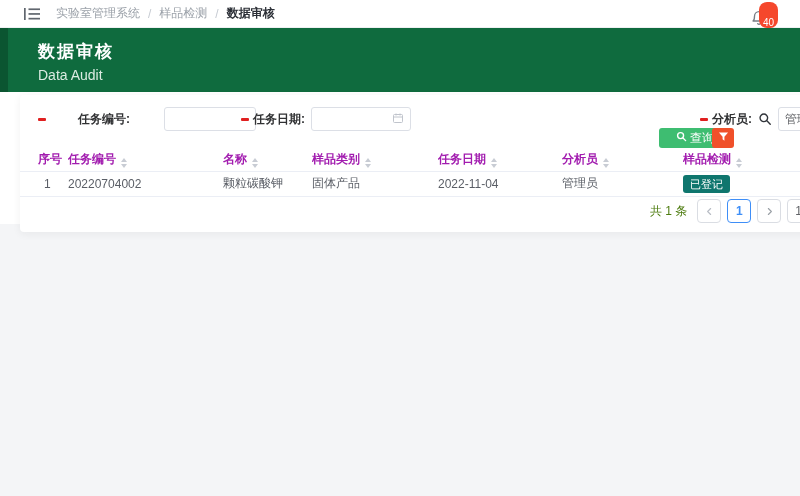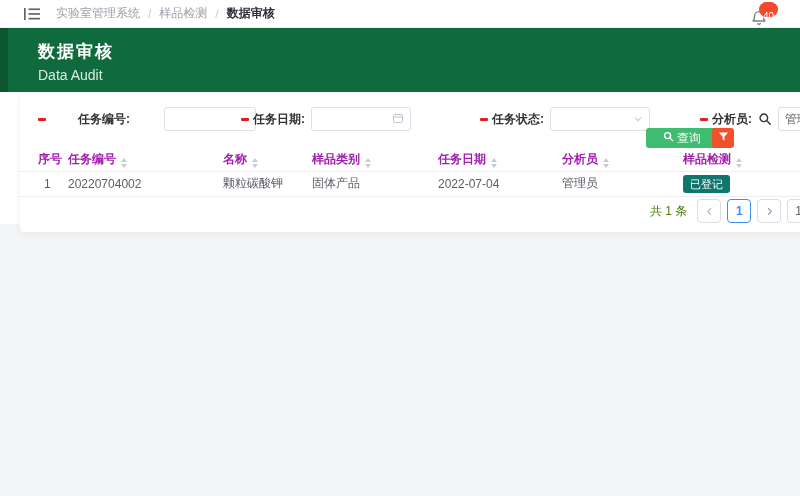--- a/index.html
+++ b/index.html
@@ -8,21 +8,21 @@
 
   
   .topbar { height:28px; background:#fff; border-bottom:1px solid #eef0f2; display:flex; align-items:center; position:relative; }
   .menu-fold { margin-left:24px; display:inline-flex; cursor:pointer; }
   .breadcrumb { margin-left:16px; font-size:12px; color:#9aa0a8; display:flex; align-items:center; gap:8px; }
   .crumb { cursor:pointer; }
   .crumb-sep { color:#c6cbd2; }
   .crumb-current { color:#2b2f36; font-weight:bold; }
   .bell-wrap { position:absolute; right:30px; top:9px; width:20px; height:20px; cursor:pointer; }
   .notif-badge { position:absolute; right:22px; top:2px; min-width:19px; height:15px; background:#f5472c; color:#fff;
-    font-size:10px; line-height:15px; text-align:left; border-radius:8px; padding:7px 4px; z-index:3; }
+    font-size:10px; line-height:15px; text-align:left; border-radius:8px; padding:13px 4px; z-index:3; }
 
   
   .page-header { height:64px; background:#0f6b3e; position:relative; padding:12px 0 0 38px; }
   .page-header .strip { position:absolute; left:0; top:0; width:8px; height:64px; background:#0b5531; }
   .page-title { color:#fff; font-size:17px; font-weight:bold; letter-spacing:2px; }
   .page-subtitle { color:#dcebe2; font-size:14px; margin-top:4px; }
 
   
   .content { height:460px; background:#f4f5f7; }
   .content .white-band { height:132px; background:#fff; }
@@ -40,21 +40,21 @@
   .input-taskno { width:92px; }
   .inbox { height:24px; border:1px solid #dcdfe6; border-radius:3px; background:#fff; display:flex; align-items:center; }
   .inbox-date { width:100px; justify-content:flex-end; padding-right:6px; }
   .inbox-select { width:100px; justify-content:flex-end; padding-right:6px; cursor:pointer; }
   .analyst-search-icon { margin-right:6px; display:inline-flex; cursor:pointer; }
   .input-analyst { width:80px; }
 
   
   .btn { position:absolute; top:33px; height:20px; border:none; border-radius:3px; color:#fff; font-size:12px;
     display:flex; align-items:center; justify-content:center; cursor:pointer; font-family:"Liberation Sans", sans-serif; }
-  .btn-search { left:626px; width:72px; background:#3ebd71; gap:3px; }
+  .btn-search { left:639px; width:72px; background:#3ebd71; gap:3px; }
   .btn-filter { left:692px; width:22px; background:#f0502a; }
 
   
   .tbl { position:absolute; left:0; top:53px; width:780px; border-collapse:collapse; table-layout:fixed; }
   .tbl th, .tbl td { font-size:12px; text-align:left; white-space:nowrap; overflow:hidden; }
   .tbl th { color:#a21caf; font-weight:bold; height:23px; }
   .tbl td { color:#5a5e66; height:25px; border-top:1px solid #ebeef5; border-bottom:1px solid #ebeef5; }
   .tbl th:first-child { padding-left:18px; }
   .tbl td:first-child { padding-left:24px; }
   .sorter { display:inline-flex; flex-direction:column; gap:2px; margin-left:5px; vertical-align:1px; cursor:pointer; }
@@ -125,31 +125,20 @@
         <svg width="12" height="12" viewBox="0 0 24 24" fill="none" stroke="#c0c4cc" stroke-width="2">
           <rect x="3" y="5" width="18" height="16" rx="2"></rect>
           <line x1="8" y1="3" x2="8" y2="7"></line>
             <line x1="16" y1="3" x2="16" y2="7"></line>
             <line x1="3" y1="10" x2="21" y2="10"></line>
         </svg>
       </span>
     </div>
   </div>
 
-  <div class="fgroup fg-taskstatus">
-    <span class="req-mark"></span>
-    <span class="flabel">任务状态:</span>
-    <div class="inbox inbox-select">
-      <span>
-        <svg width="10" height="10" viewBox="0 0 24 24" fill="none" stroke="#c0c4cc" stroke-width="2.5" stroke-linecap="round" stroke-linejoin="round">
-          <polyline points="5,9 12,16 19,9"></polyline>
-        </svg>
-      </span>
-    </div>
-  </div>
 
   <div class="fgroup fg-analyst">
     <span class="req-mark"></span>
     <span class="flabel">分析员:</span>
     <span class="analyst-search-icon">
       <svg width="14" height="14" viewBox="0 0 24 24" fill="none" stroke="#30343a" stroke-width="2.4" stroke-linecap="round">
         <circle cx="10" cy="10" r="6.5"></circle>
           <line x1="15.2" y1="15.2" x2="21" y2="21"></line>
       </svg>
     </span>
@@ -211,21 +200,21 @@
               <i class="caret-down"></i>
             </span></th>
       </tr>
     </thead>
     <tbody>
       <tr>
         <td>1</td>
         <td>20220704002</td>
         <td>颗粒碳酸钾</td>
         <td>固体产品</td>
-        <td>2022-07-04</td>
+        <td>2022-11-04</td>
         <td>管理员</td>
         <td>
           <span class="status-badge">已登记</span>
         </td>
       </tr>
     </tbody>
   </table>
 
   <div class="pagination">
     <span class="pg-total">共 1 条</span>

